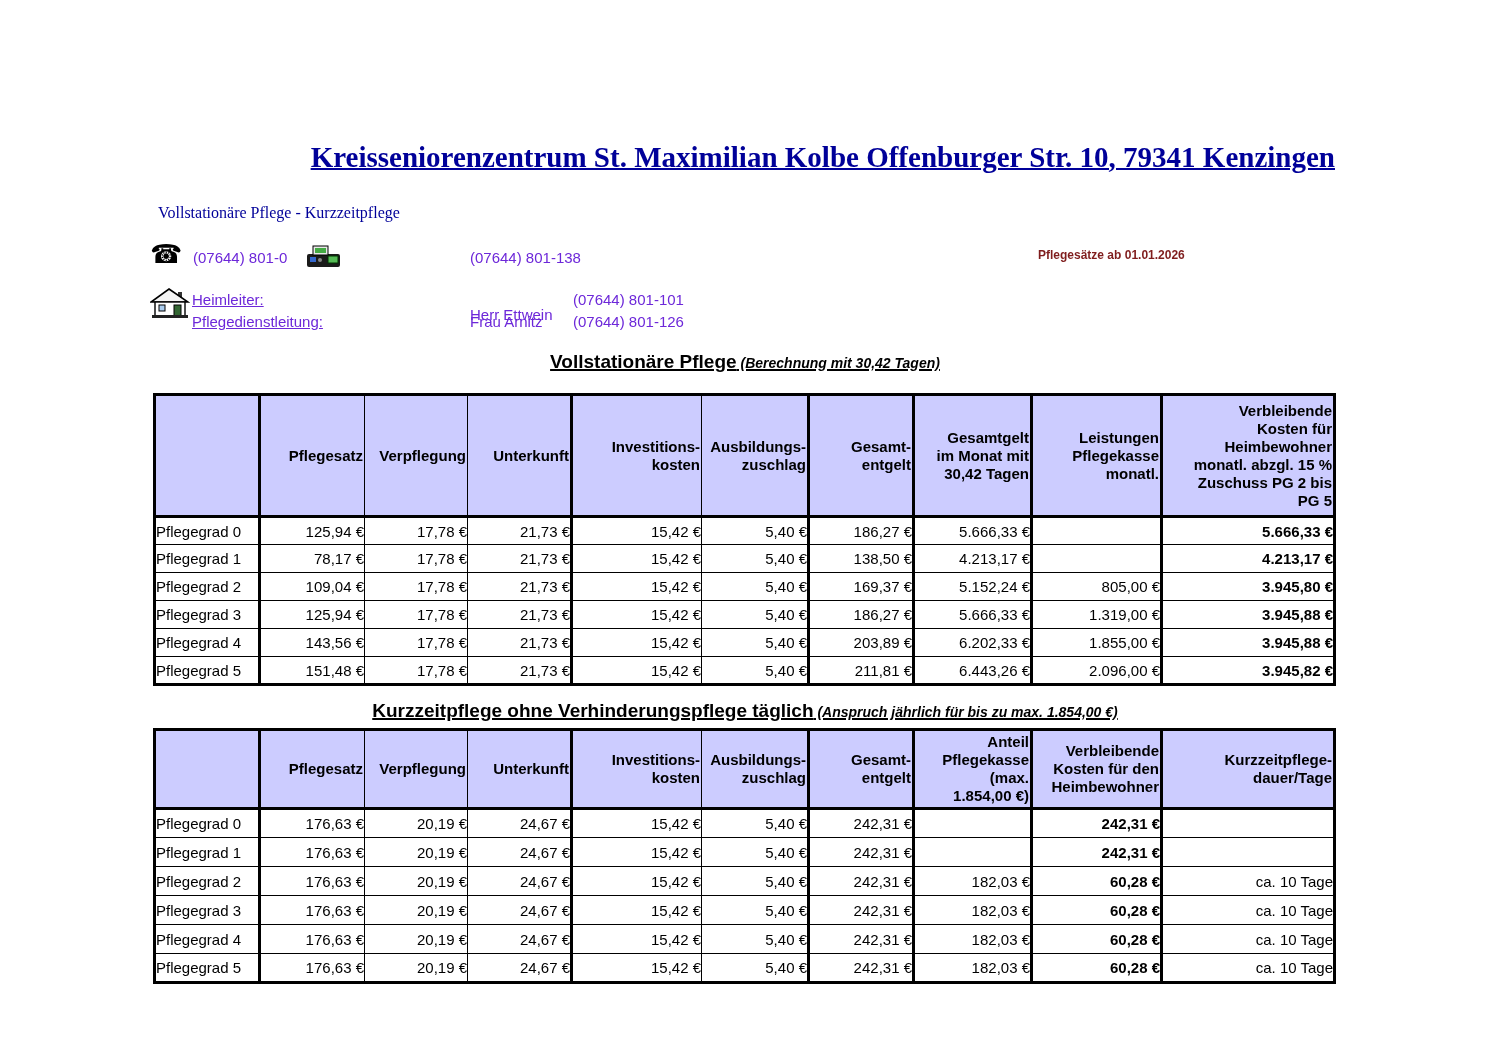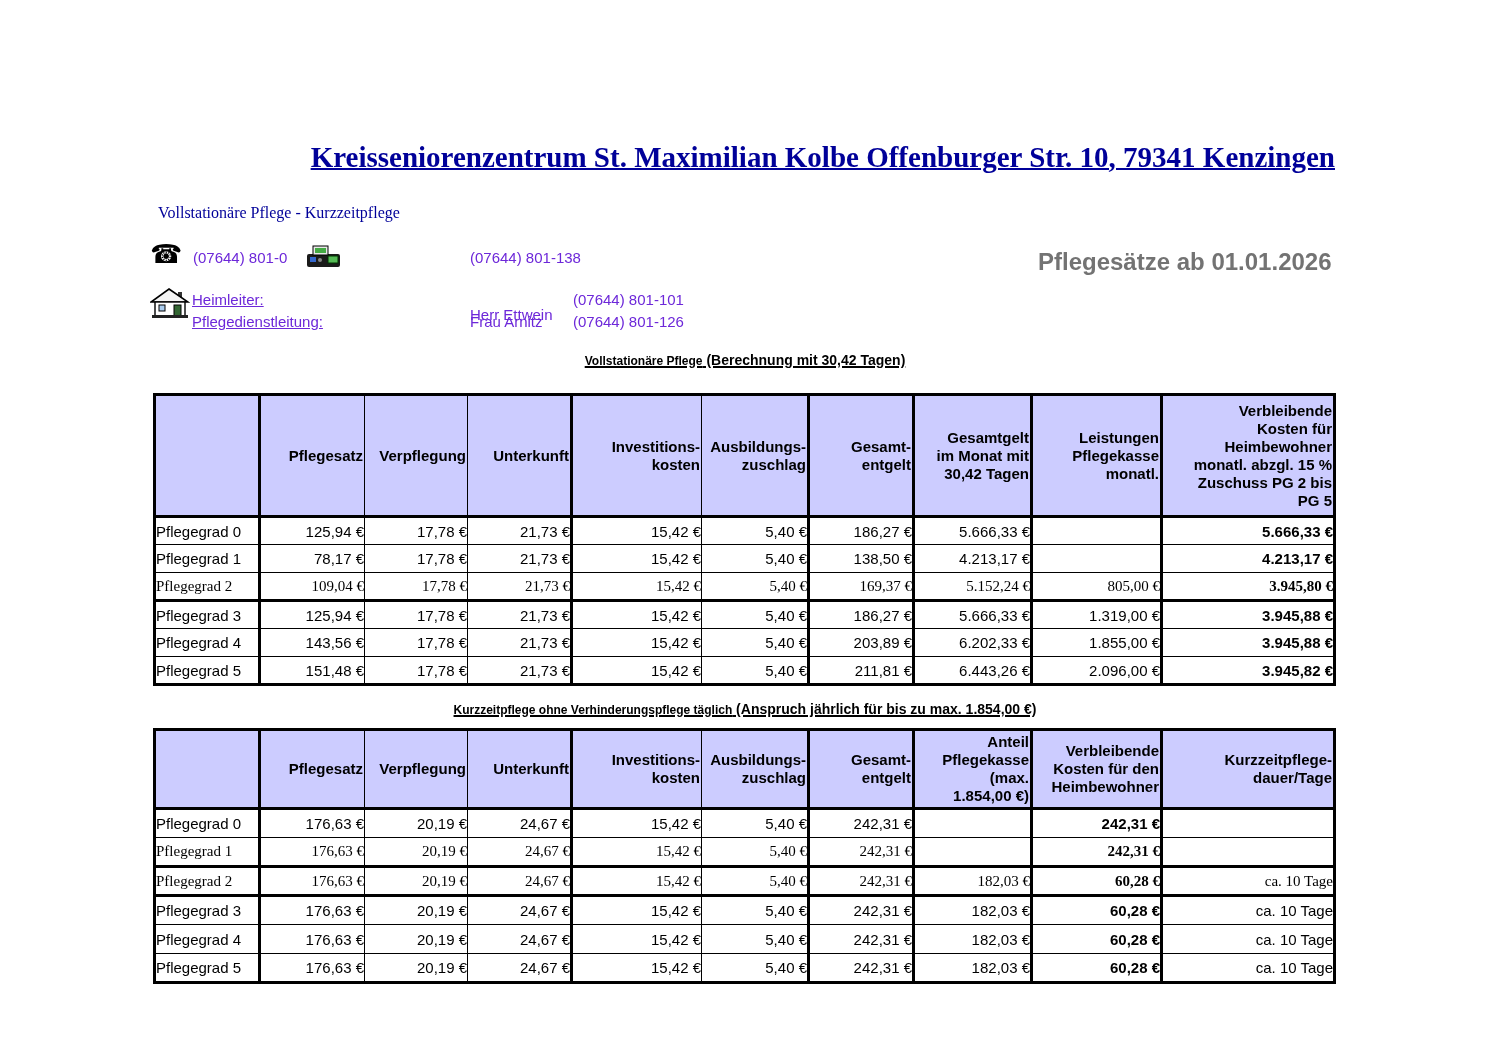--- a/index.html
+++ b/index.html
@@ -14,35 +14,35 @@
     left:155px;top:141px;width:1180px;text-align:right;
     font-family:"Liberation Serif", serif;font-weight:bold;font-size:29px;
     color:#000099;text-decoration:underline;text-decoration-thickness:2px;
     white-space:nowrap;letter-spacing:0px;
   }
   .doc-subtitle{
     left:158px;top:204px;
     font-family:"Liberation Serif", serif;font-weight:normal;font-size:16px;color:#000099;
   }
   .rates-from{
-    left:1038px;top:248px;font-weight:bold;font-size:24px;color:#737373;white-space:nowrap;
+    left:1038px;top:248px;font-weight:bold;font-size:12px;color:#7f1d1d;white-space:nowrap;
   }
 
   
   .contact-text{font-size:15px;color:#6d28d9;white-space:nowrap;}
   .u{text-decoration:underline;}
   .phone-glyph{font-size:26px;line-height:26px;color:#000;}
 
   
   .section-title{
     left:155px;width:1180px;text-align:center;color:#000;
     text-decoration:underline;text-decoration-thickness:2px;white-space:nowrap;
   }
-  .section-title .main{font-size:12px;font-weight:bold;}
-  .section-title .note{font-size:14px;font-weight:bold;}
+  .section-title .main{font-size:19px;font-weight:bold;}
+  .section-title .note{font-size:14px;font-weight:bold;font-style:italic;}
 
   
   table.rates{
     border-collapse:collapse;table-layout:fixed;width:1180px;
     border:3px solid #000;font-family:"Liberation Sans", sans-serif;
   }
   table.rates th, table.rates td{
     border:1px solid #000;overflow:hidden;padding:0;
   }
   table.rates th{
@@ -58,21 +58,21 @@
   table.rates th:nth-child(9), table.rates td:nth-child(9),
   table.rates th:nth-child(10), table.rates td:nth-child(10){border-left:3px solid #000;}
   table.rates tbody td{font-size:15px;background:#fff;}
   table.rates tbody tr{height:28px;}
   #table1 thead tr{height:122px;}
   #table2 thead tr{height:78px;}
   #table2 tbody tr{height:29px;}
   td.label-cell{text-align:left;padding-left:3px;}
   td.num-cell{text-align:right;padding-right:5px;}
   td.bold{font-weight:bold;}
-  tr.group-end td{border-bottom:3px solid #000000;font-family:Liberation Serif, serif;}
+  tr.group-end td{border-bottom:1px solid #000000;}
 </style>
 </head>
 <body>
 
 <div class="abs doc-title">Kreisseniorenzentrum St. Maximilian Kolbe Offenburger Str. 10, 79341 Kenzingen</div>
 <div class="abs doc-subtitle">Vollstationäre Pflege - Kurzzeitpflege</div>
 <div class="abs rates-from">Pflegesätze ab 01.01.2026</div>
 
 <div class="abs phone-glyph" style="left:150px;top:241px;">☎</div>
 <div class="abs contact-text" style="left:193px;top:249px;">(07644) 801-0</div>

